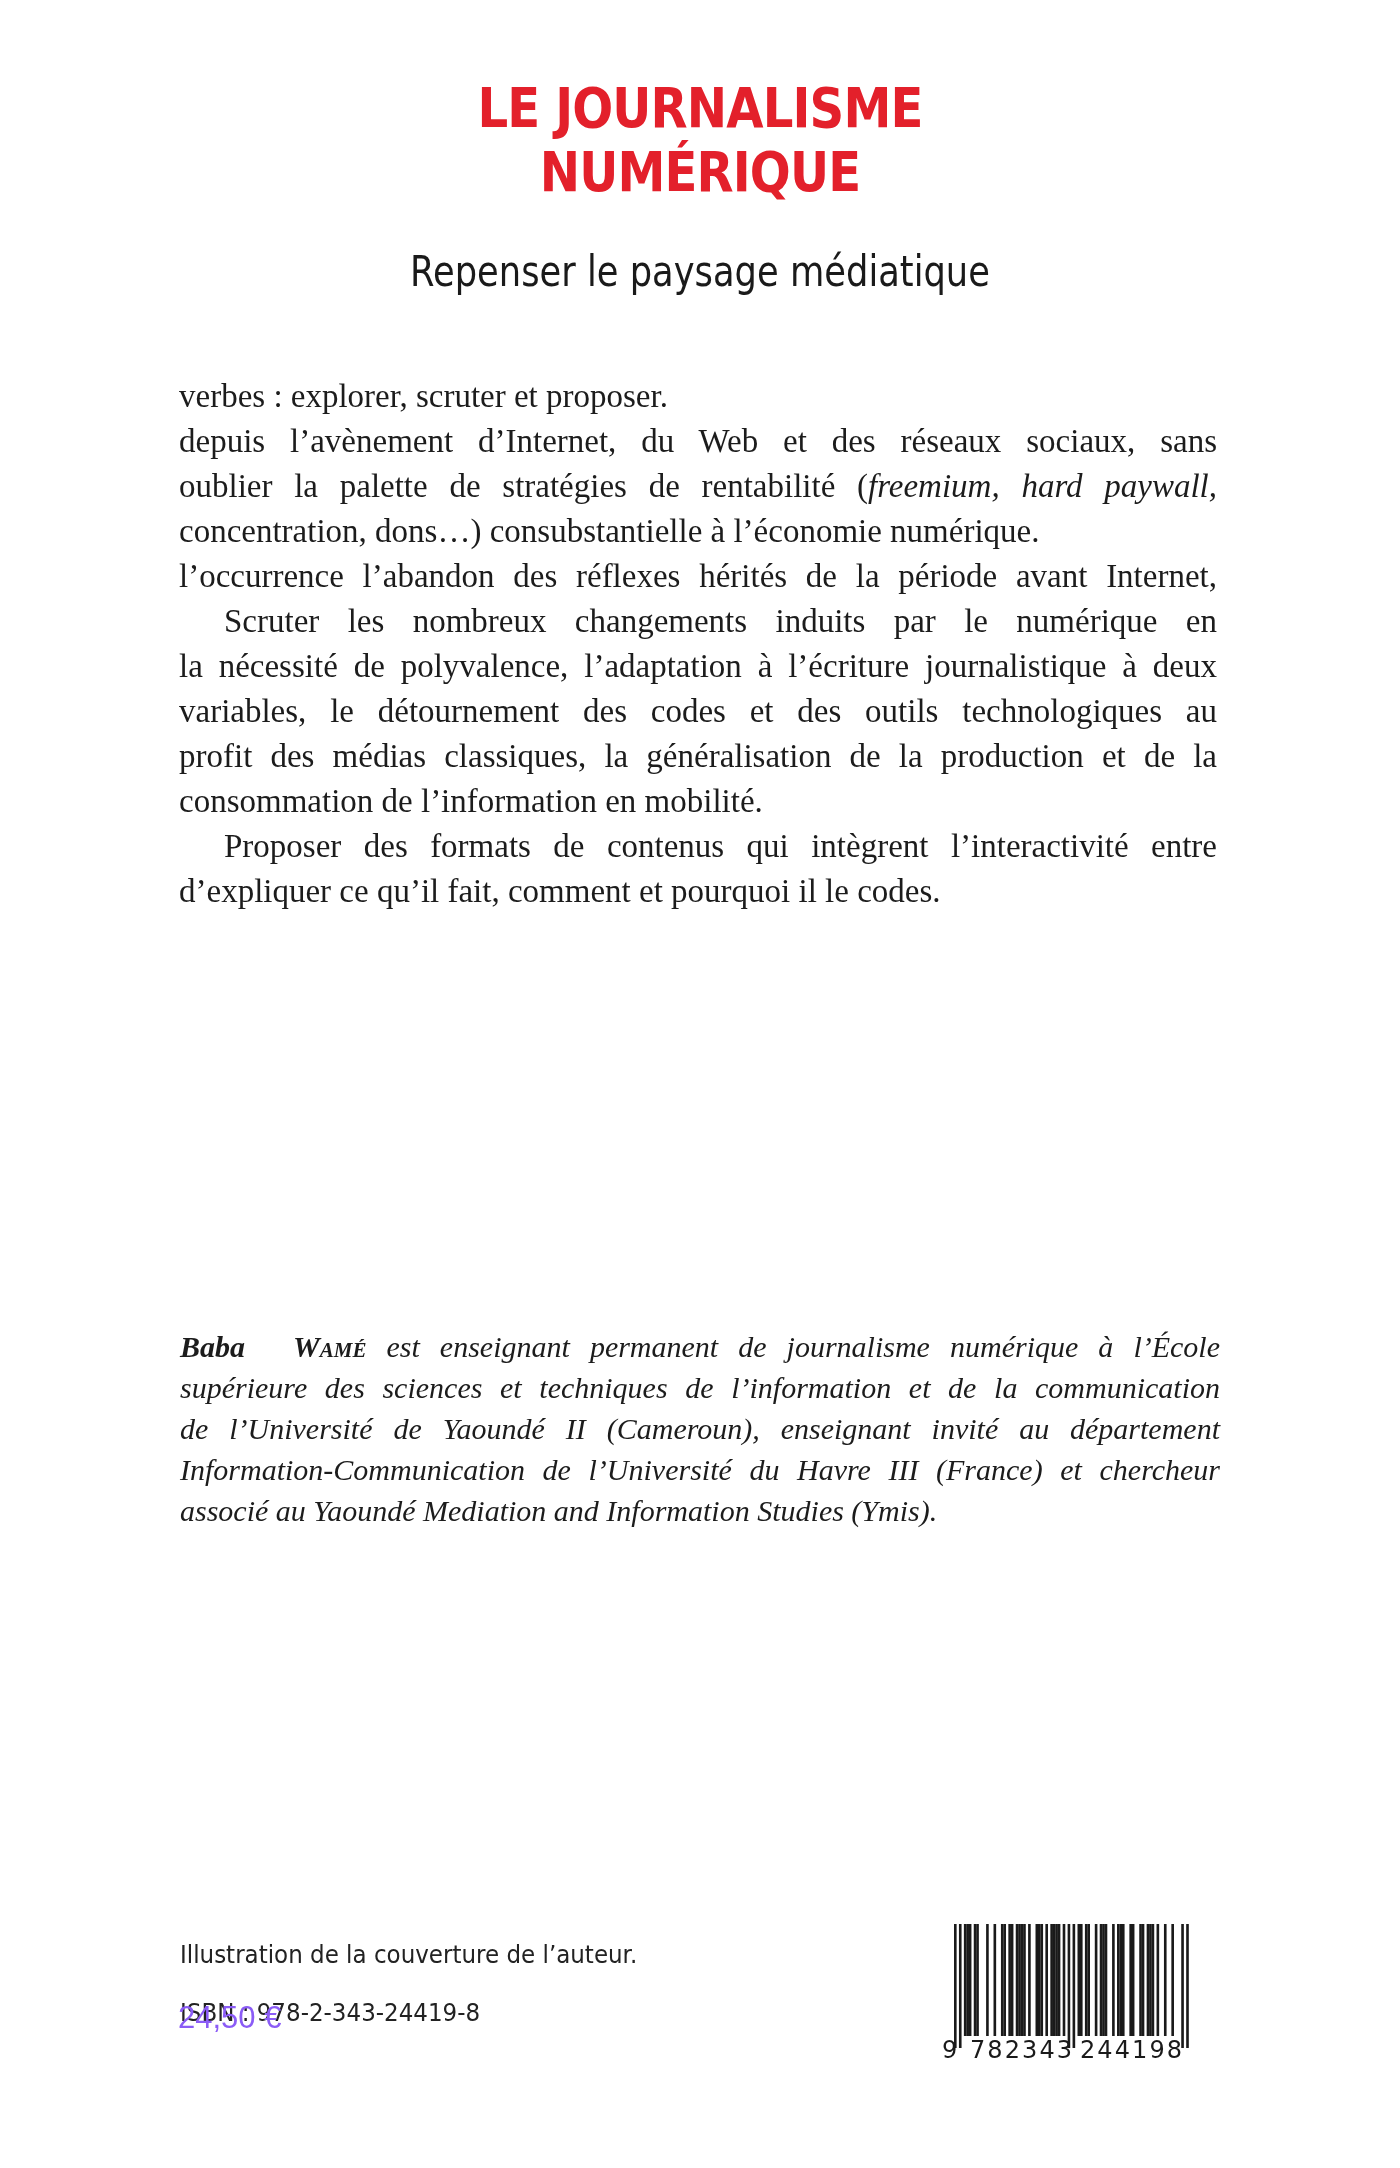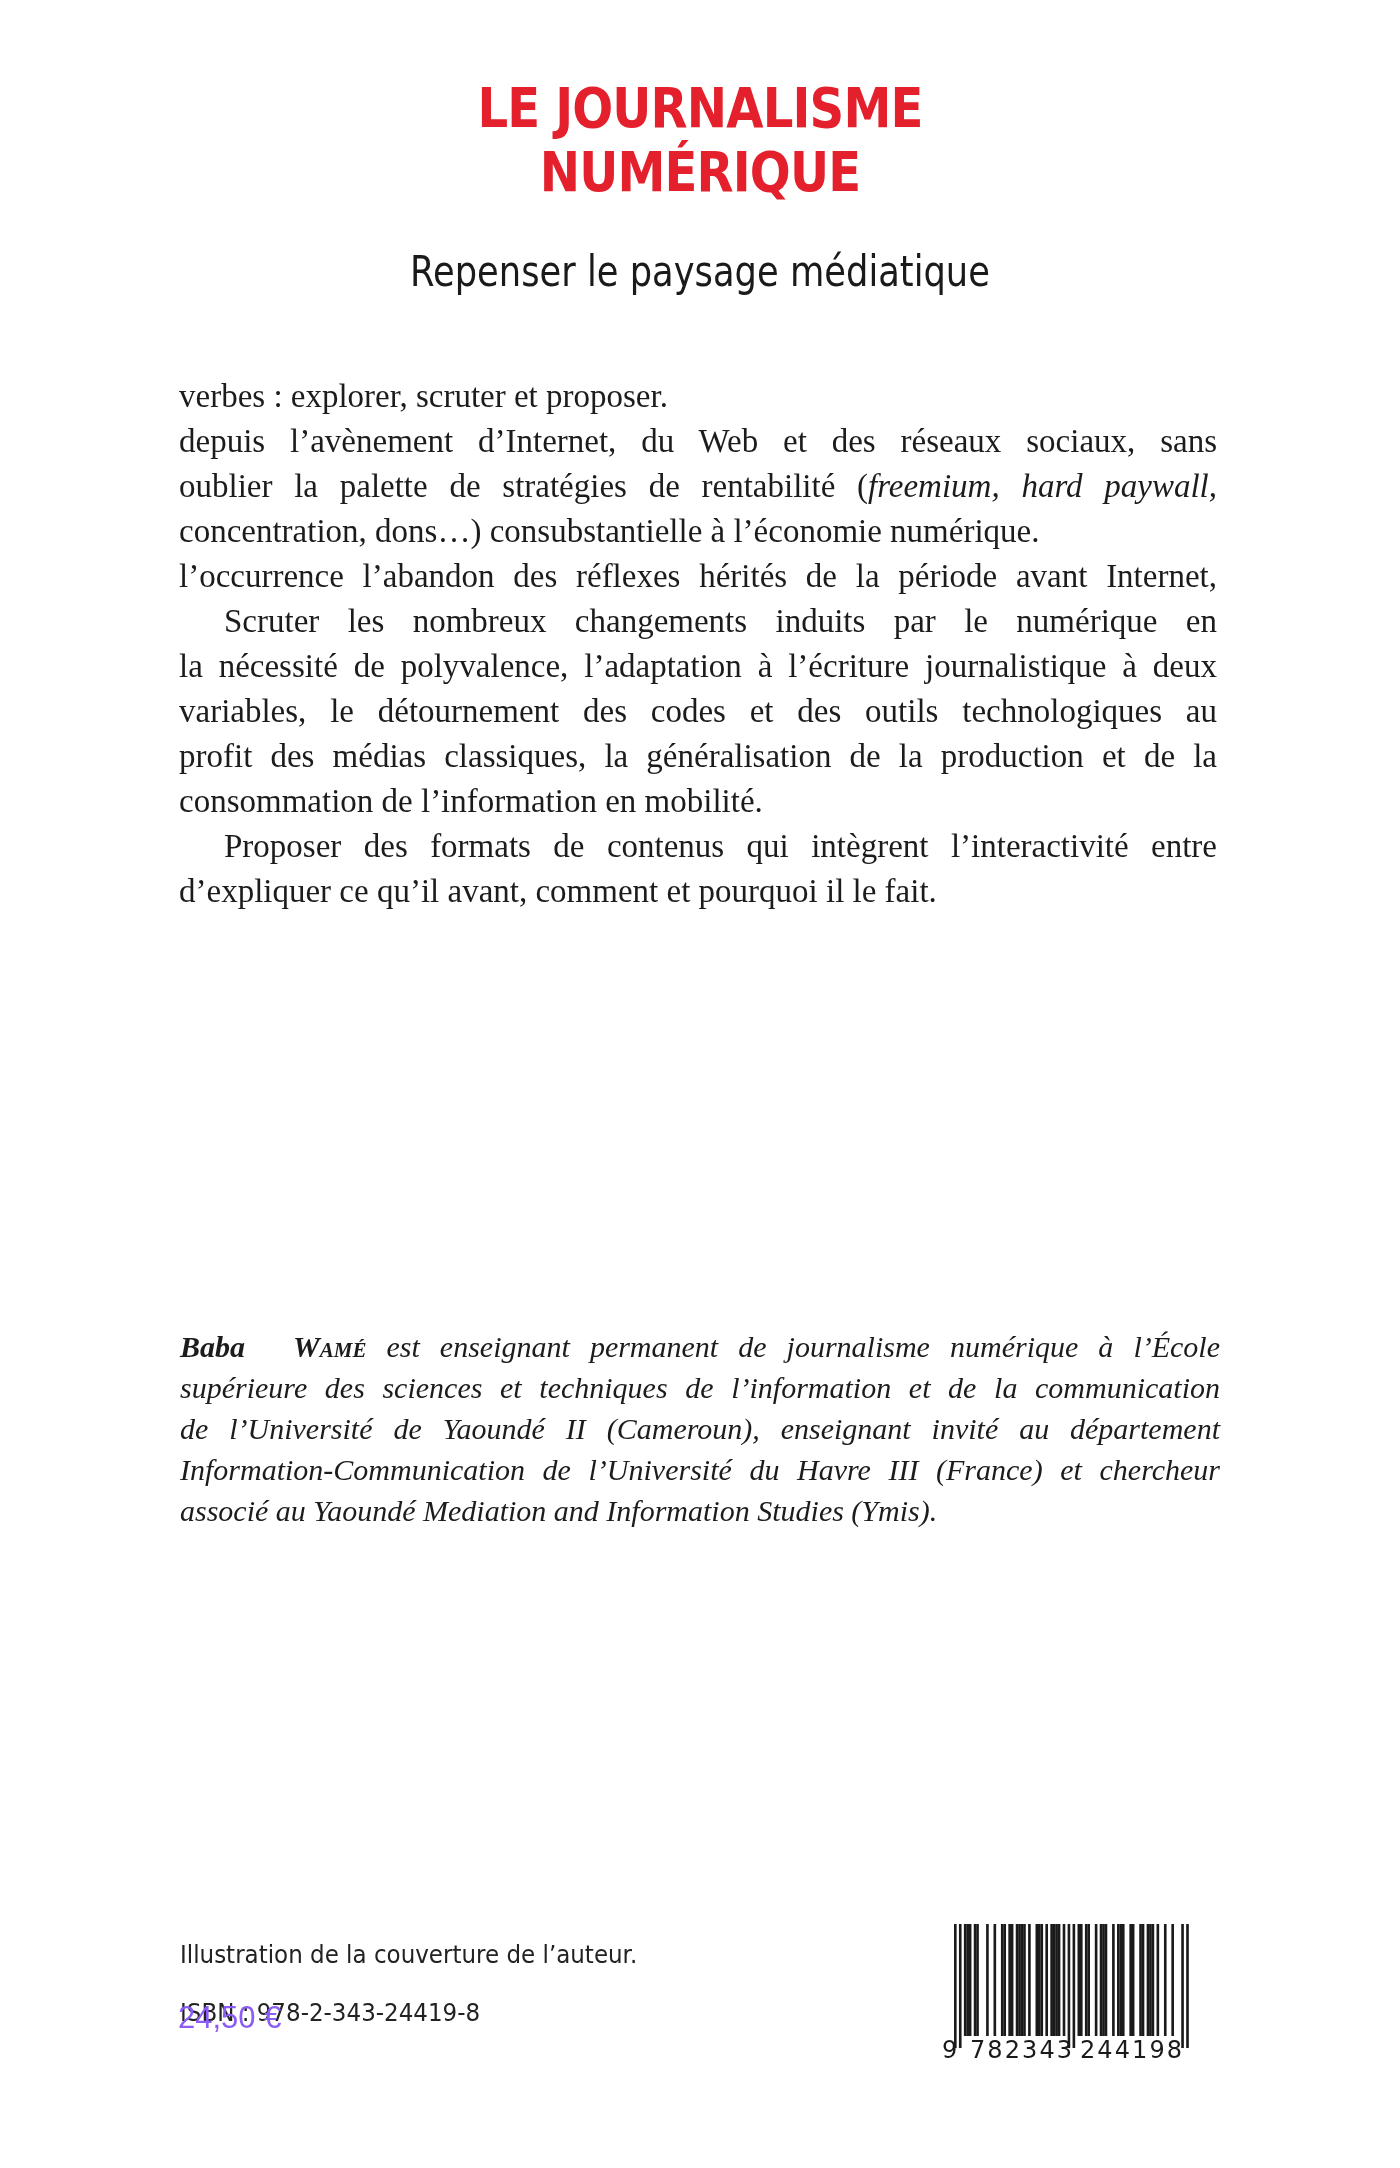--- a/index.html
+++ b/index.html
@@ -82,21 +82,21 @@
       <span class="line" style="display: block;"><span>depuis l’avènement d’Internet, du Web et des réseaux sociaux, sans</span></span>
       <span class="line" style="display: block;"><span>oublier la palette de stratégies de rentabilité (</span><span class="it">freemium, hard paywall,</span></span>
       <span class="line last" style="display: block;"><span>concentration, dons…) consubstantielle à l’économie numérique.</span></span>
       <span class="line" style="display: block;"><span>l’occurrence l’abandon des réflexes hérités de la période avant Internet,</span></span>
       <span class="line indent" style="display: block;"><span>Scruter les nombreux changements induits par le numérique en</span></span>
       <span class="line" style="display: block;"><span>la nécessité de polyvalence, l’adaptation à l’écriture journalistique à deux</span></span>
       <span class="line" style="display: block;"><span>variables, le détournement des codes et des outils technologiques au</span></span>
       <span class="line" style="display: block;"><span>profit des médias classiques, la généralisation de la production et de la</span></span>
       <span class="line last" style="display: block;"><span>consommation de l’information en mobilité.</span></span>
       <span class="line indent" style="display: block;"><span>Proposer des formats de contenus qui intègrent l’interactivité entre</span></span>
-      <span class="line last" style="display: block;"><span>d’expliquer ce qu’il avant, comment et pourquoi il le fait.</span></span>
+      <span class="line last" style="display: block;"><span>d’expliquer ce qu’il fait, comment et pourquoi il le codes.</span></span>
     </div>
 
   <div class="bio" id="bio">
       <span class="line" style="display: block;"><span class="author-first">Baba </span><span class="author-last">Wamé</span><span> est enseignant permanent de journalisme numérique à l’École</span></span>
       <span class="line" style="display: block;"><span>supérieure des sciences et techniques de l’information et de la communication</span></span>
       <span class="line" style="display: block;"><span>de l’Université de Yaoundé II (Cameroun), enseignant invité au département</span></span>
       <span class="line" style="display: block;"><span>Information-Communication de l’Université du Havre III (France) et chercheur</span></span>
       <span class="line last" style="display: block;"><span>associé au Yaoundé Mediation and Information Studies (Ymis).</span></span>
     </div>
 

